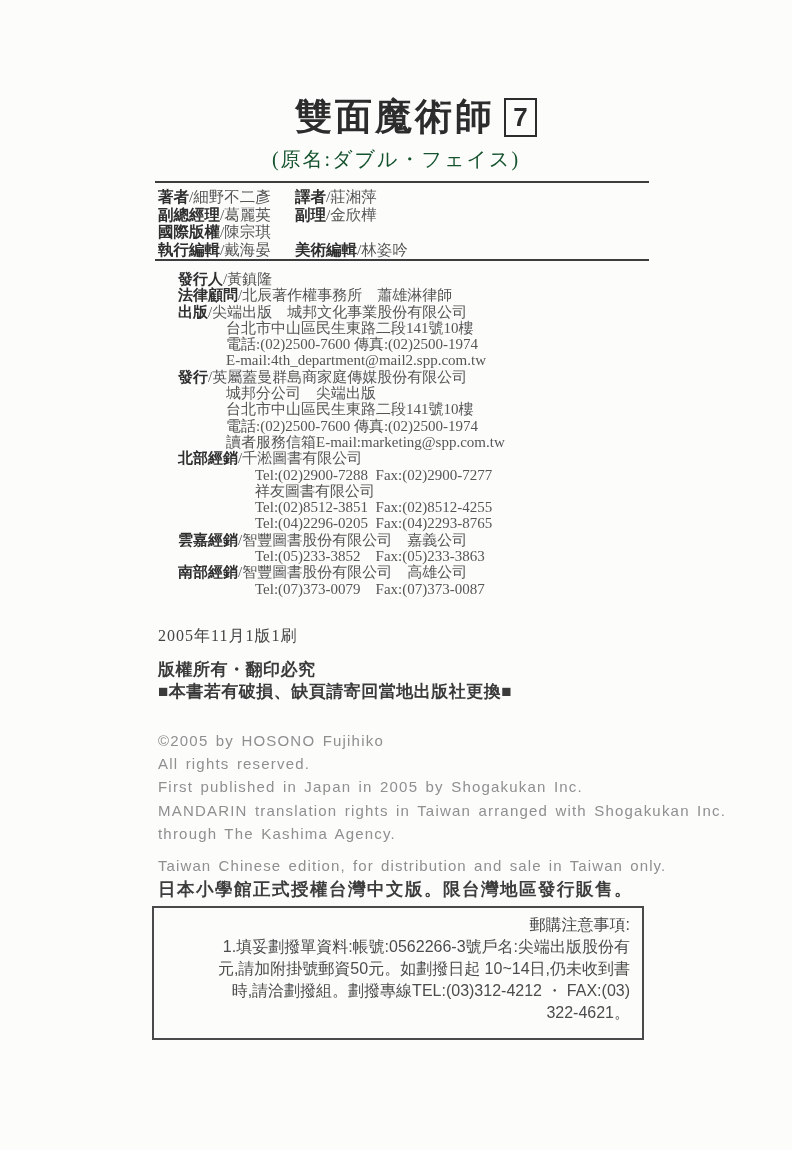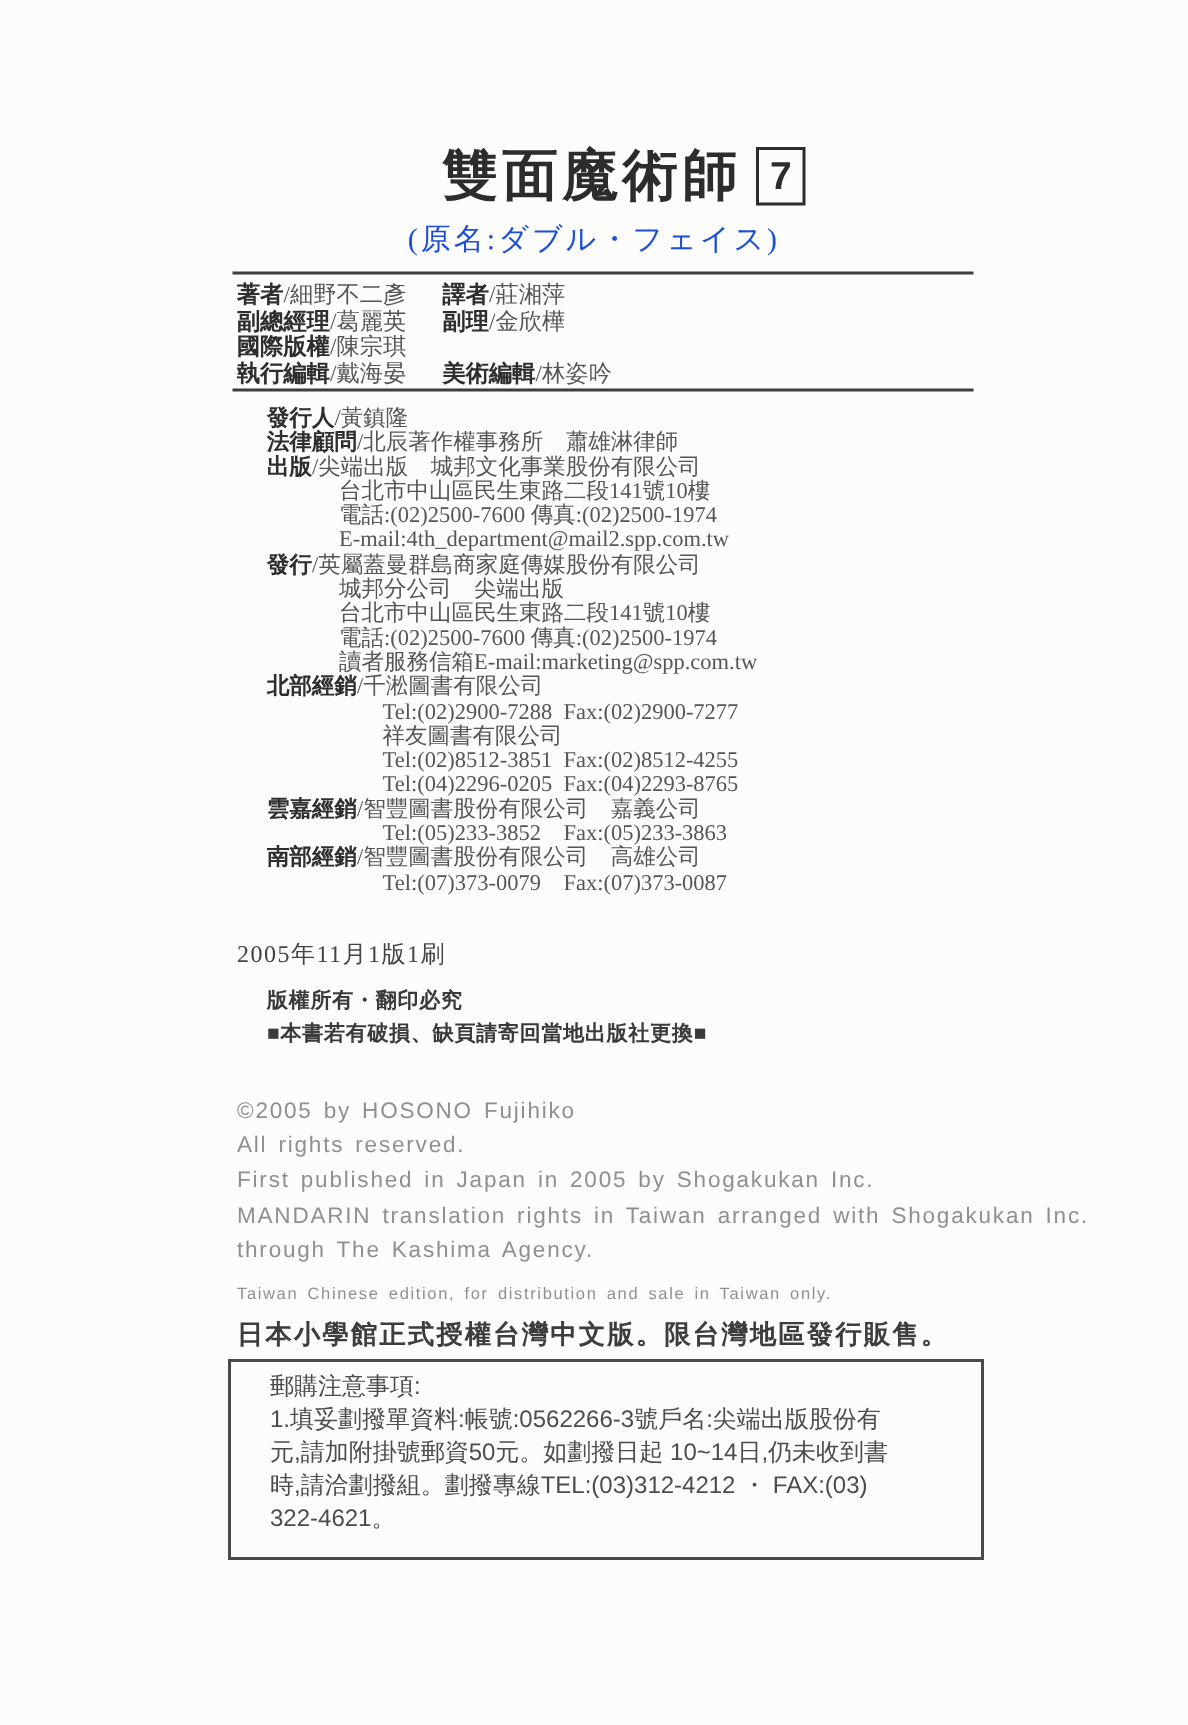--- a/index.html
+++ b/index.html
@@ -7,21 +7,21 @@
         font-family:"Liberation Serif","DejaVu Serif",serif;color:#3b3b3b;}
 
   
   .title-wrap{position:absolute;top:92px;left:0;width:792px;text-align:center;padding-left:20px;}
   .book-title{font-size:37px;font-weight:700;letter-spacing:3px;color:#2c2c2c;display:inline;}
   .vol-badge{display:inline-flex;align-items:center;justify-content:center;
              width:29px;height:35px;border:2px solid #2c2c2c;margin-left:9px;
              font-family:"Liberation Sans",sans-serif;font-size:26px;font-weight:700;
              color:#2c2c2c;vertical-align:3px;}
   .subtitle{position:absolute;top:146px;left:0;width:792px;text-align:center;
-            font-size:20px;letter-spacing:2px;color:#1d4ed8;}
+            font-size:20px;letter-spacing:2px;color:#14532d;}
 
   
   .rule{position:absolute;left:155px;width:494px;height:2px;background:#3d3d3d;}
   #rule1{top:181px;} #rule2{top:259px;}
 
   
   .credits{position:absolute;top:188px;left:158px;width:500px;font-size:15.5px;}
   .credits .row{display:flex;height:17.6px;line-height:17.6px;white-space:pre;}
   .credits .colL{width:137px;} .credits .colR{}
   .lbl{font-weight:700;color:#2e2e2e;}
@@ -29,40 +29,40 @@
 
   
   .pubblock{position:absolute;top:271px;left:158px;width:520px;font-size:15px;}
   .pline{height:16.3px;line-height:16.3px;white-space:pre;color:#555;margin-left:20px;}
   .pline.i1{padding-left:48px;}
   .pline.i2{padding-left:77px;}
 
   
   .edition{position:absolute;top:626px;left:158px;font-size:16px;color:#444;letter-spacing:1px;white-space:pre;}
   .rights{position:absolute;left:158px;font-family:"Liberation Sans","DejaVu Sans",sans-serif;
-          font-weight:700;color:#3a3a3a;font-size:14px;white-space:pre;letter-spacing:0.5px;margin-left:20px;}
+          font-weight:700;color:#3a3a3a;font-size:17px;white-space:pre;letter-spacing:0.5px;}
   #rights1{top:658px;} #rights2{top:680px;}
 
   
   .engblock{position:absolute;top:729px;left:158px;width:700px;
             font-family:"Liberation Sans","DejaVu Sans",sans-serif;
             font-size:15px;color:#8f8f8f;letter-spacing:1.2px;word-spacing:2px;}
   .eline{height:23.2px;line-height:23.2px;white-space:pre;}
 
   
   .tw-en{position:absolute;top:857px;left:158px;font-family:"Liberation Sans",sans-serif;
-         font-size:11px;color:#8f8f8f;letter-spacing:1.1px;word-spacing:2px;white-space:pre;}
+         font-size:15px;color:#8f8f8f;letter-spacing:1.1px;word-spacing:2px;white-space:pre;}
   .tw-zh{position:absolute;top:877px;left:158px;font-family:"Liberation Sans",sans-serif;
          font-size:17.5px;font-weight:700;color:#3d3d3d;letter-spacing:1.5px;white-space:pre;}
 
   
   .mailbox{position:absolute;top:906px;left:152px;width:462px;height:124px;
-           border:2px solid #4a4a4a;background:#fcfcfb;padding:6px 12px 0 26px;
+           border:2px solid #4a4a4a;background:#fcfcfb;padding:6px 12px 0 14px;
            font-family:"Liberation Sans","DejaVu Sans",sans-serif;
-           font-size:16px;color:#4c4c4c;}
+           font-size:16px;color:#4c4c4c;text-align:right;}
   .bline{height:22px;line-height:22px;white-space:pre;}
 </style>
 </head>
 <body>
 
 <div id="page">
 
   <div class="title-wrap">
     <span class="book-title">雙面魔術師</span><span class="vol-badge">7</span>
   </div>

